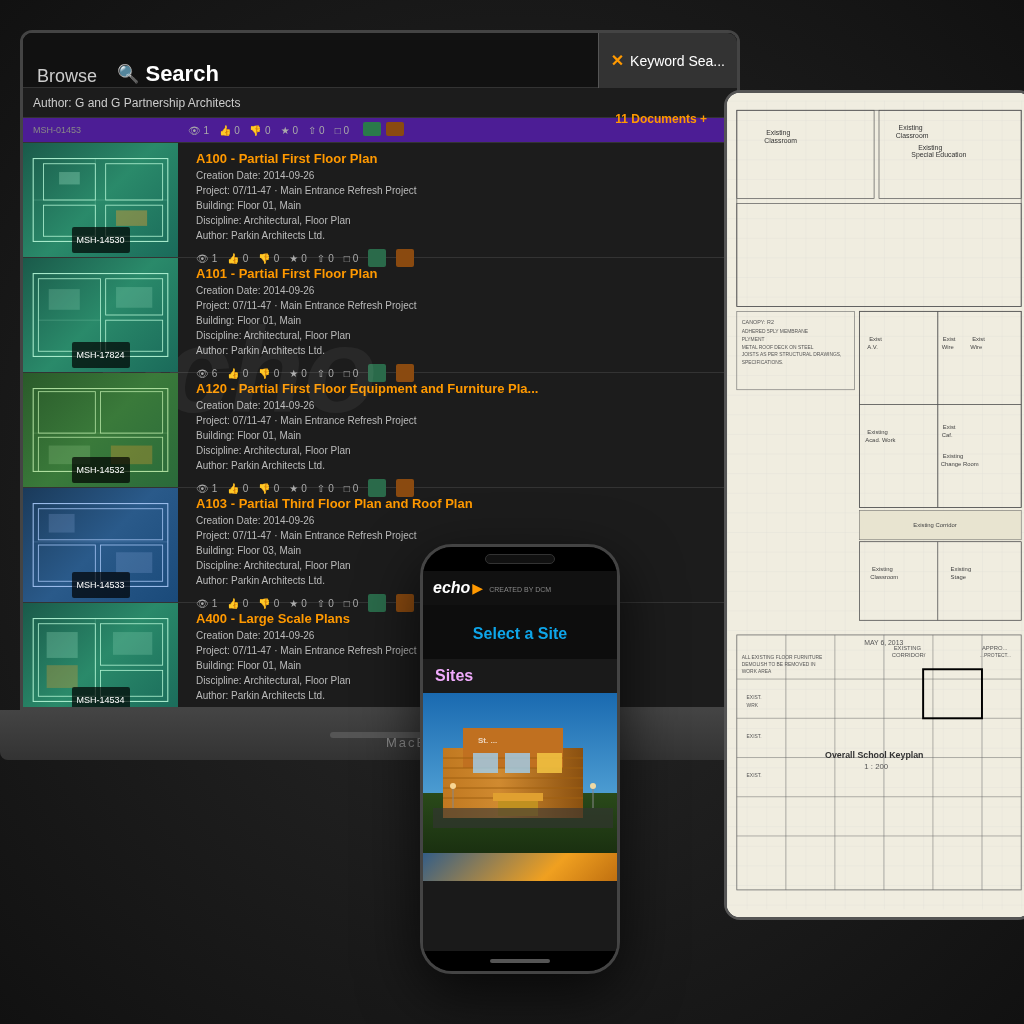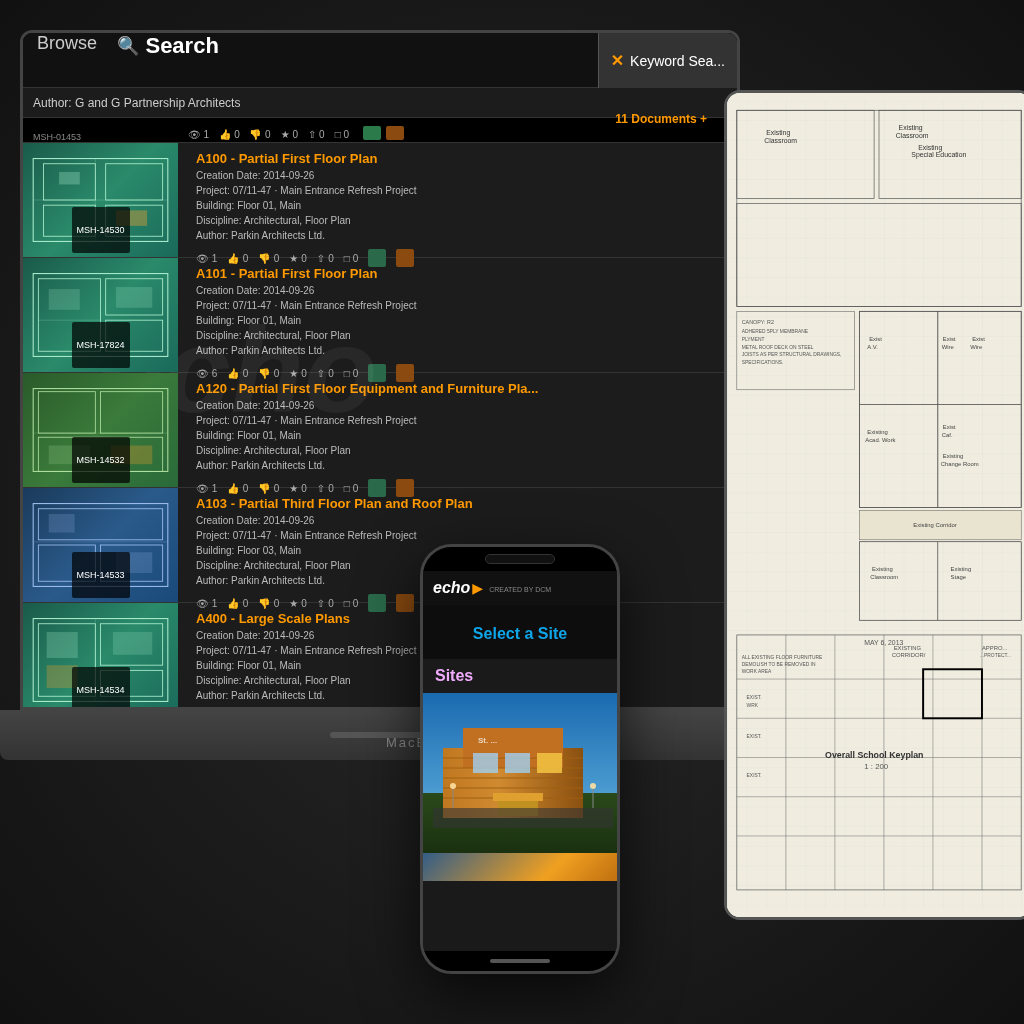--- a/index.html
+++ b/index.html
@@ -45,21 +45,21 @@
       height: 100%;
       background: #1c1c1c;
       overflow: hidden;
     }
 
     
     .top-bar {
       height: 55px;
       background: #111;
       display: flex;
-      align-items: flex-start;
+      align-items: flex-end;
       padding: 0 14px;
       border-bottom: 1px solid #333;
       gap: 20px;
     }
 
     .top-bar-browse {
       color: #ccc;
       font-size: 18px;
       font-weight: 500;
     }
@@ -150,21 +150,21 @@
     }
 
     .doc-id-badge {
       position: absolute;
       bottom: 4px;
       left: 50%;
       transform: translateX(-50%);
       background: rgba(0,0,0,0.7);
       color: #fff;
       font-size: 9px;
-      padding: 18px 5px;
+      padding: 8px 5px;
       border-radius: 2px;
       white-space: nowrap;
     }
 
     .doc-info {
       flex: 1;
       padding: 8px 18px;
       display: flex;
       flex-direction: column;
       gap: 2px;
@@ -437,21 +437,21 @@
         </div>
       </div>
 
       <div class="author-bar" style="position:relative;">
         <span>Author: G and G Partnership Architects</span>
         <span class="docs-count">11 Documents +</span>
       </div>
 
       <div class="doc-list">
 
-        <div style="height:25px; background:#000000; display:flex; align-items:flex-end; padding: 0 10px; border-bottom:1px solid #333;">
+        <div style="height:25px; background:#4c1d95; display:flex; align-items:center; padding: 0 10px; border-bottom:1px solid #333;">
           <div style="width:155px; font-size:9px; color:#888;">MSH-01453</div>
           <div style="flex:1; display:flex; align-items:center; gap:10px; font-size:10px; color:#aaa;">
             <span>👁 1</span>
             <span>👍 0</span>
             <span>👎 0</span>
             <span>★ 0</span>
             <span>⇧ 0</span>
             <span>□ 0</span>
             <span style="margin-left:4px;">
               <span style="display:inline-block;width:18px;height:14px;background:#2a7a4a;border-radius:2px;margin-right:2px;"></span>

